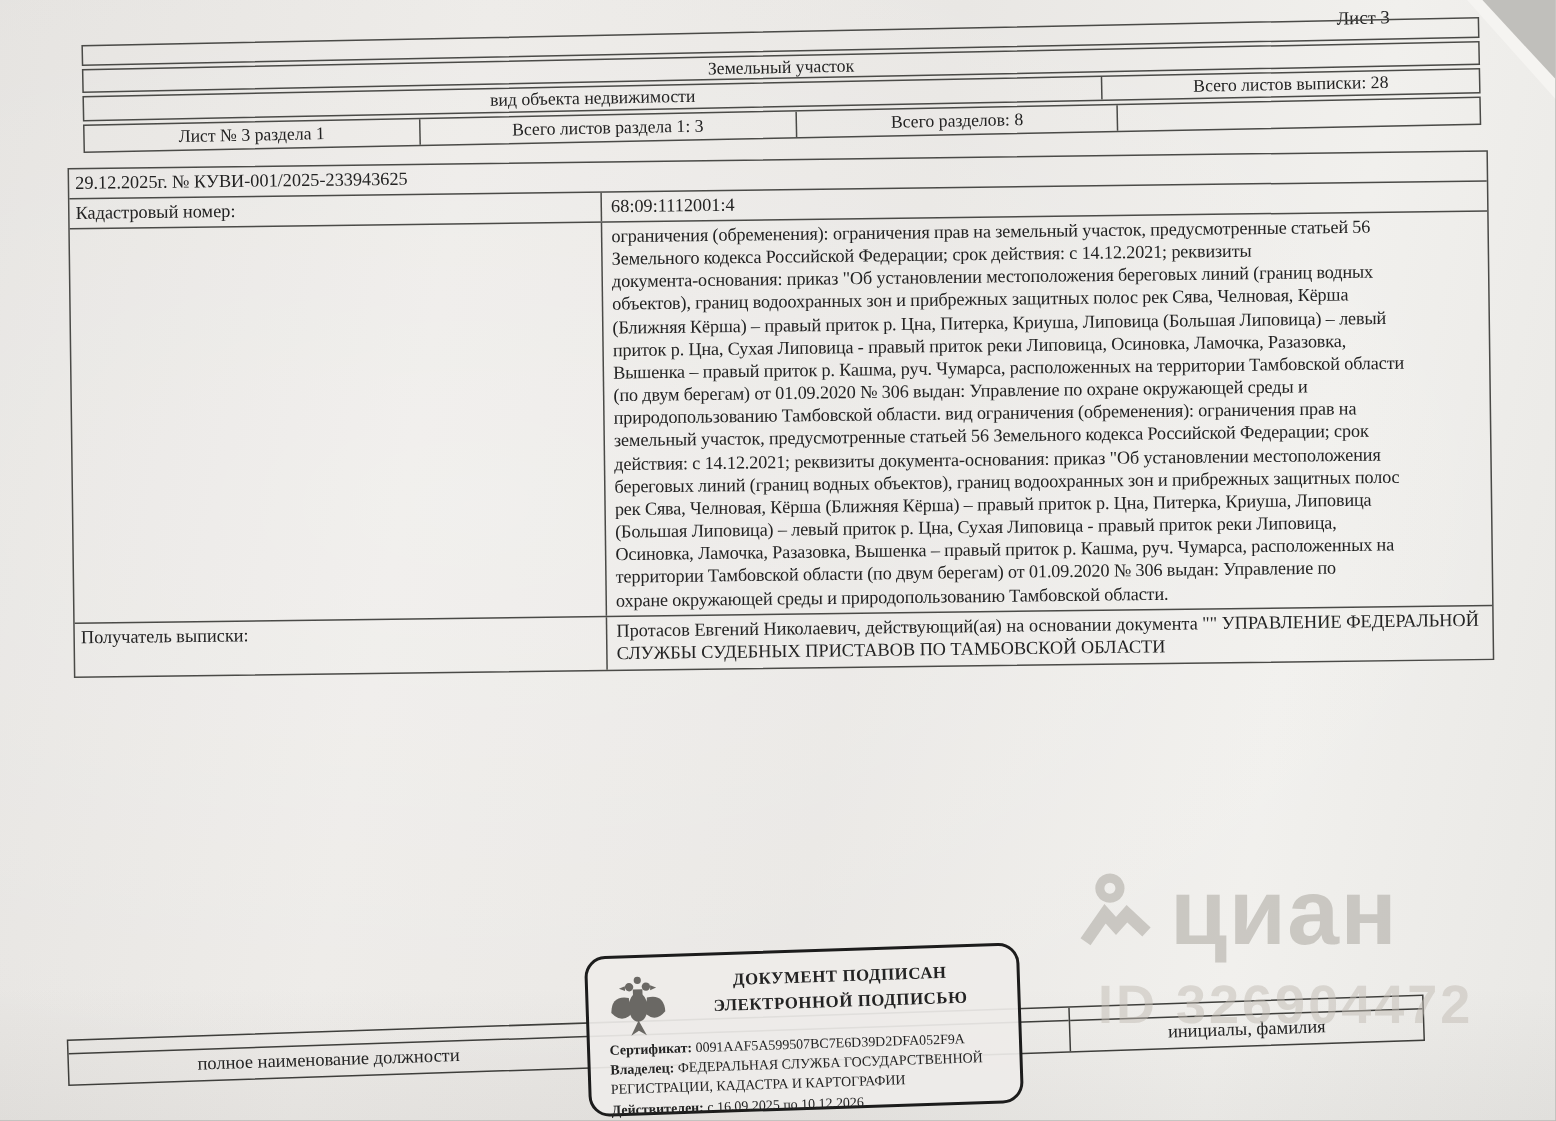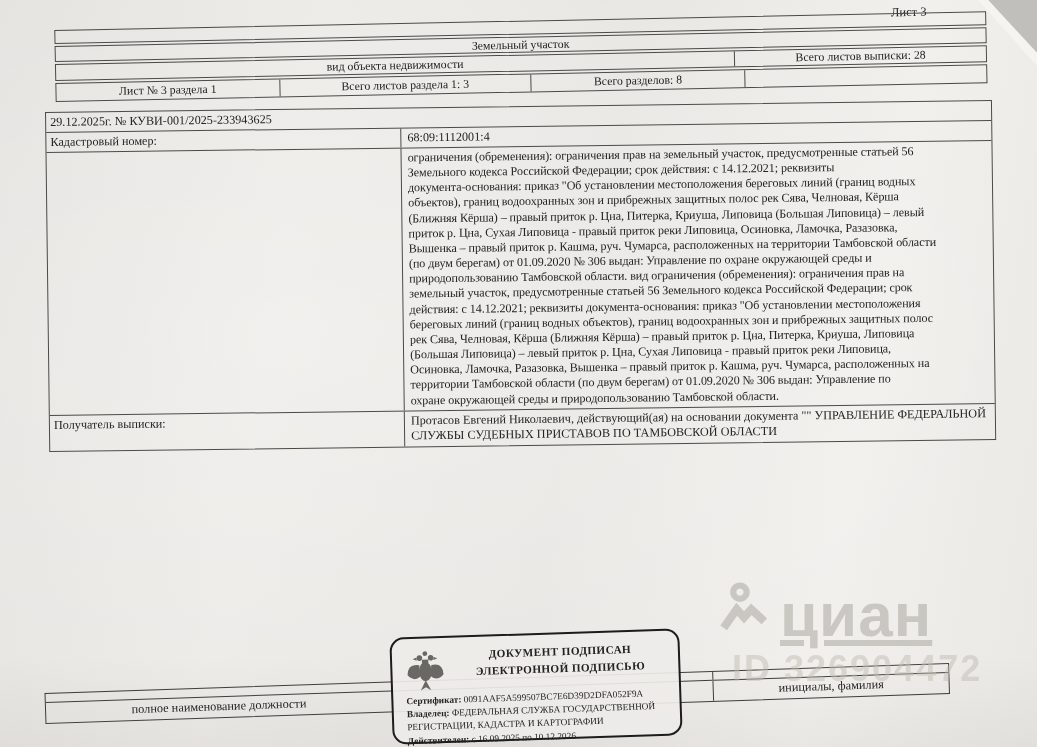--- a/index.html
+++ b/index.html
@@ -59,21 +59,21 @@
     transform:rotate(-1.9deg);background:rgba(238,236,233,0.92);}
   .stamp .emblem{position:absolute;left:13px;top:10px;color:#54524d;opacity:.85;}
   .stamp .titles{position:absolute;left:58px;right:8px;top:11px;text-align:center;}
   .stamp .t1{font-size:11.2px;font-weight:bold;letter-spacing:.4px;}
   .stamp .t2{font-size:11.2px;font-weight:bold;letter-spacing:.4px;margin-top:5px;}
   .stamp .details{position:absolute;left:13px;right:8px;top:56px;font-size:9.3px;line-height:13.2px;}
   .stamp .dl{font-weight:bold;}
 
   
   .wm{position:absolute;left:718px;top:580px;z-index:40;color:rgba(172,168,161,0.55);}
-  .wm-row{display:flex;align-items:flex-end;text-decoration:underline;}
+  .wm-row{display:flex;}
   .wm-brand{font-family:"Liberation Sans","DejaVu Sans",sans-serif;font-weight:bold;
     font-size:62px;line-height:58px;letter-spacing:1px;margin-left:10px;}
   .wm-id{font-family:"Liberation Sans","DejaVu Sans",sans-serif;font-weight:bold;
     font-size:36px;letter-spacing:2px;color:rgba(193,188,180,0.5);margin:4px 0 0 14px;}
 </style>
 </head>
 <body>
 
 <div id="photo">
 

